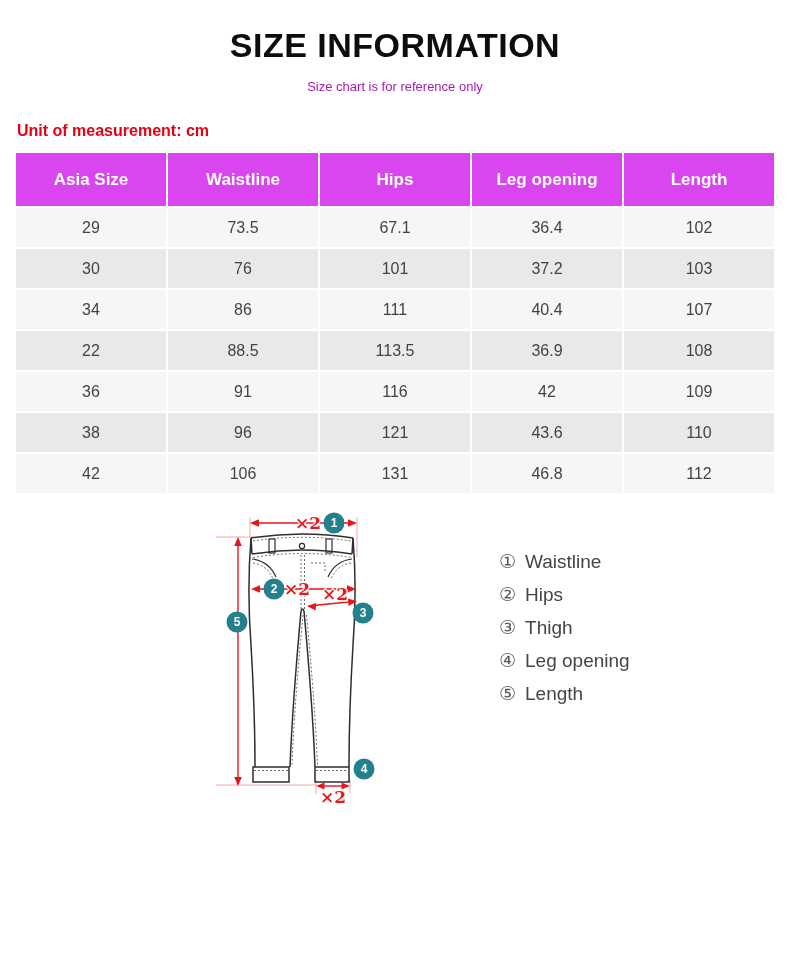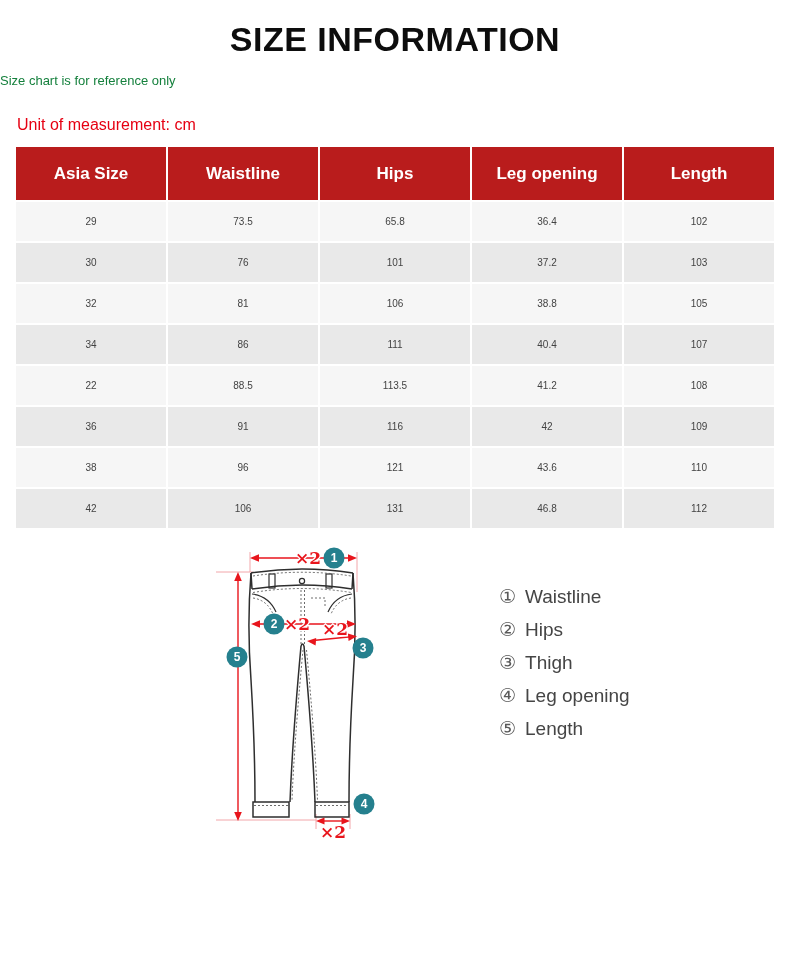--- a/index.html
+++ b/index.html
@@ -6,63 +6,64 @@
   html, body { margin: 0; padding: 0; }
   body {
     width: 790px; height: 975px;
     background: #ffffff;
     font-family: "Liberation Sans", sans-serif;
     position: relative;
     overflow: hidden;
   }
 
   .page-title {
-    margin: 19px 0 0 0;
+    margin: 25px 0 0 0;
     text-align: center;
     font-size: 34px;
     line-height: 40px;
     font-weight: 800;
     letter-spacing: 0.5px;
     color: #0d0d0d;
   }
   .subtitle {
     margin: 14px 0 0 0;
+    text-align: center;
     font-size: 13px;
     line-height: 16px;
-    color: #15803d;
+    color: #a21caf;
   }
   .unit-note {
     margin: 26px 0 11px 17px;
     font-size: 16px;
     line-height: 19px;
-    font-weight: normal;
+    font-weight: bold;
     color: #e60012;
   }
 
   table.size-table {
     margin: 0 auto;
     width: 762px;
     table-layout: fixed;
     border-collapse: separate;
     border-spacing: 2px;
   }
   table.size-table th {
-    background: #b91c1c;
+    background: #d946ef;
     color: #ffffff;
     font-size: 17px;
     font-weight: bold;
     height: 53px;
     text-align: center;
     vertical-align: middle;
   }
   table.size-table td {
     height: 39px;
     text-align: center;
     vertical-align: middle;
-    font-size: 10px;
+    font-size: 16px;
     color: #434343;
   }
   table.size-table tbody tr:nth-child(odd) td { background: #f6f6f6; }
   table.size-table tbody tr:nth-child(even) td { background: #e9e9e9; }
 
   .diagram-section {
     position: relative;
     height: 315px;
     margin-top: 10px;
   }
@@ -124,50 +125,43 @@
       <th>Waistline</th>
       <th>Hips</th>
       <th>Leg opening</th>
       <th>Length</th>
     </tr>
   </thead>
   <tbody>
       <tr>
         <td>29</td>
         <td>73.5</td>
-        <td>65.8</td>
+        <td>67.1</td>
         <td>36.4</td>
         <td>102</td>
       </tr>
       <tr>
         <td>30</td>
         <td>76</td>
         <td>101</td>
         <td>37.2</td>
         <td>103</td>
       </tr>
       <tr>
-        <td>32</td>
-        <td>81</td>
-        <td>106</td>
-        <td>38.8</td>
-        <td>105</td>
-      </tr>
-      <tr>
         <td>34</td>
         <td>86</td>
         <td>111</td>
         <td>40.4</td>
         <td>107</td>
       </tr>
       <tr>
         <td>22</td>
         <td>88.5</td>
         <td>113.5</td>
-        <td>41.2</td>
+        <td>36.9</td>
         <td>108</td>
       </tr>
       <tr>
         <td>36</td>
         <td>91</td>
         <td>116</td>
         <td>42</td>
         <td>109</td>
       </tr>
       <tr>

